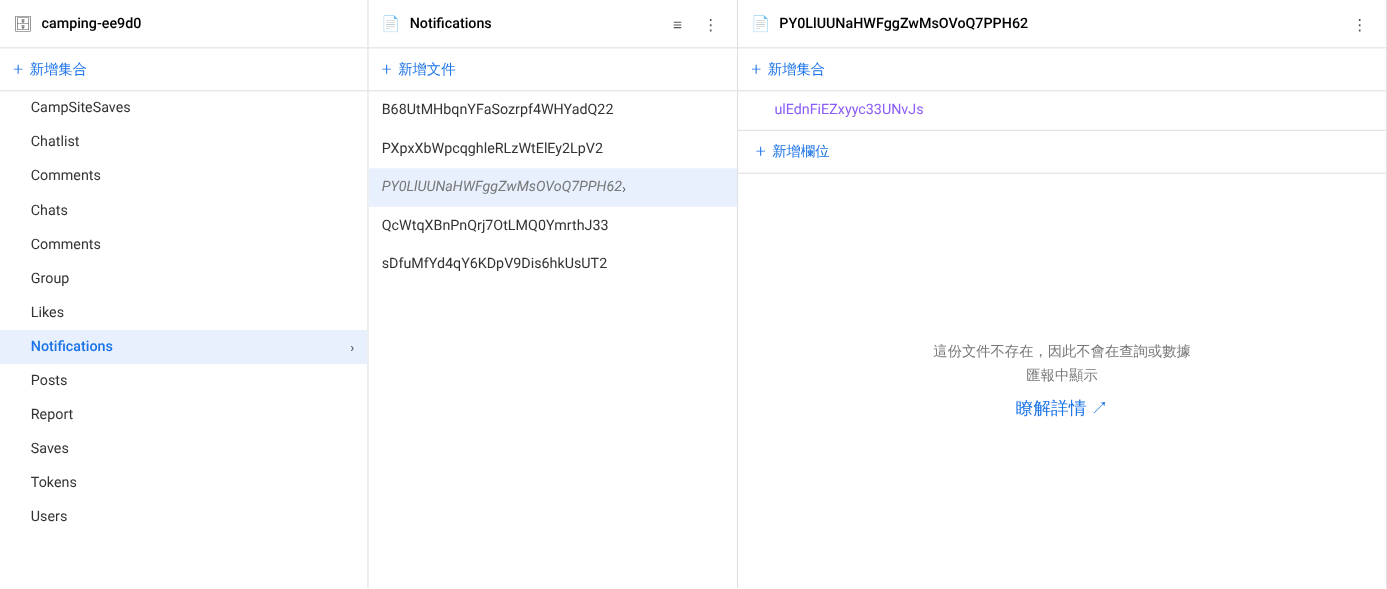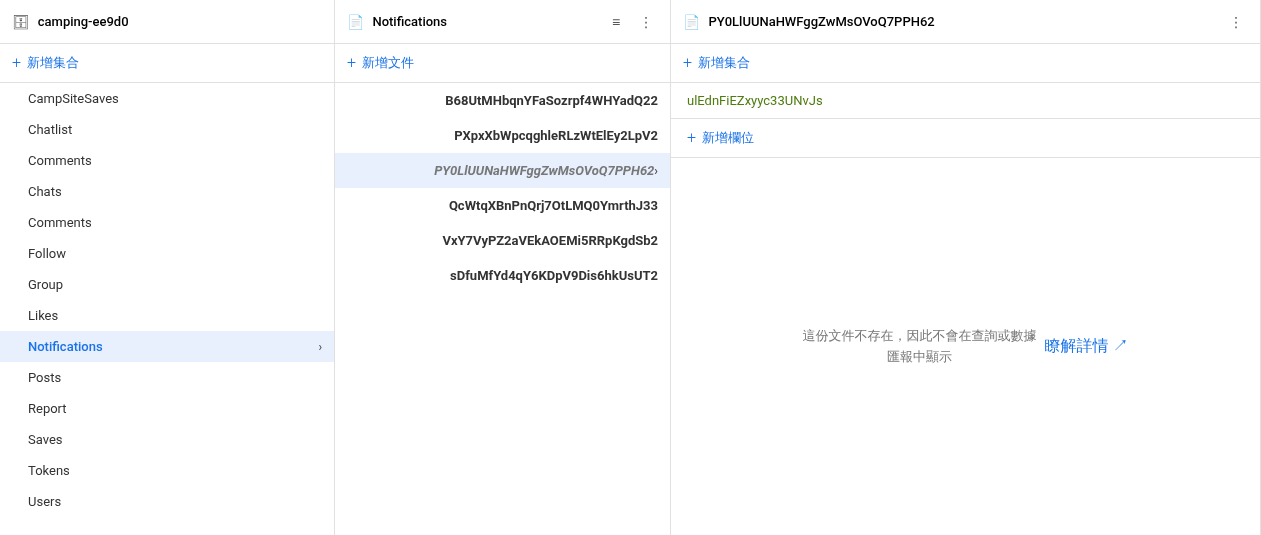--- a/index.html
+++ b/index.html
@@ -132,22 +132,21 @@
     }
 
     .doc-item {
       display: flex;
       align-items: center;
       padding: 10px 12px;
       cursor: pointer;
       font-size: 13px;
       color: #333;
       border-radius: 0;
-      justify-content: flex-end;
-      font-weight: bold;
+      justify-content: flex-start;
     }
 
     .doc-item.selected {
       background: #e8f0fe;
     }
 
     .doc-item.selected .doc-name {
       color: #777;
       font-style: italic;
     }
@@ -168,39 +167,40 @@
     .field-row {
       display: flex;
       align-items: center;
       padding: 10px 16px;
       border-bottom: 1px solid #e0e0e0;
       gap: 8px;
     }
 
     .field-value {
       font-size: 13px;
-      color: #4d7c0f;
+      color: #8b5cf6;
+      margin-left: 17px;
     }
 
     .add-field-row {
       display: flex;
       align-items: center;
       padding: 10px 16px;
       gap: 6px;
       cursor: pointer;
       color: #1a73e8;
       font-size: 13px;
       border-bottom: 1px solid #e0e0e0;
     }
 
     
     .doc-notice {
       flex: 1;
       display: flex;
-      flex-direction: row;
+      flex-direction: column;
       align-items: center;
       justify-content: center;
       text-align: center;
       color: #777;
       font-size: 13px;
       gap: 8px;
       padding: 20px;
     }
 
     .doc-notice-text {
@@ -240,23 +240,20 @@
         <span>Chatlist</span>
       </div>
       <div class="sidebar-item">
         <span>Comments</span>
       </div>
       <div class="sidebar-item">
         <span>Chats</span>
       </div>
       <div class="sidebar-item">
         <span>Comments</span>
-      </div>
-      <div class="sidebar-item">
-        <span>Follow</span>
       </div>
       <div class="sidebar-item">
         <span>Group</span>
       </div>
       <div class="sidebar-item">
         <span>Likes</span>
       </div>
       <div class="sidebar-item active">
         <span>Notifications</span>
         <span class="chevron">›</span>
@@ -301,23 +298,20 @@
         <span class="doc-name">PXpxXbWpcqghleRLzWtElEy2LpV2</span>
       </div>
       <div class="doc-item selected">
         <span class="doc-name">PY0LlUUNaHWFggZwMsOVoQ7PPH62</span>
         <span class="doc-chevron">›</span>
       </div>
       <div class="doc-item">
         <span class="doc-name">QcWtqXBnPnQrj7OtLMQ0YmrthJ33</span>
       </div>
       <div class="doc-item">
-        <span class="doc-name">VxY7VyPZ2aVEkAOEMi5RRpKgdSb2</span>
-      </div>
-      <div class="doc-item">
         <span class="doc-name">sDfuMfYd4qY6KDpV9Dis6hkUsUT2</span>
       </div>
     </div>
 </div>
 
 <div class="column col-right">
   <div class="col-header">
     <span class="col-header-icon">📄</span>
     <span class="col-header-title">PY0LlUUNaHWFggZwMsOVoQ7PPH62</span>
     <div class="col-header-actions">

